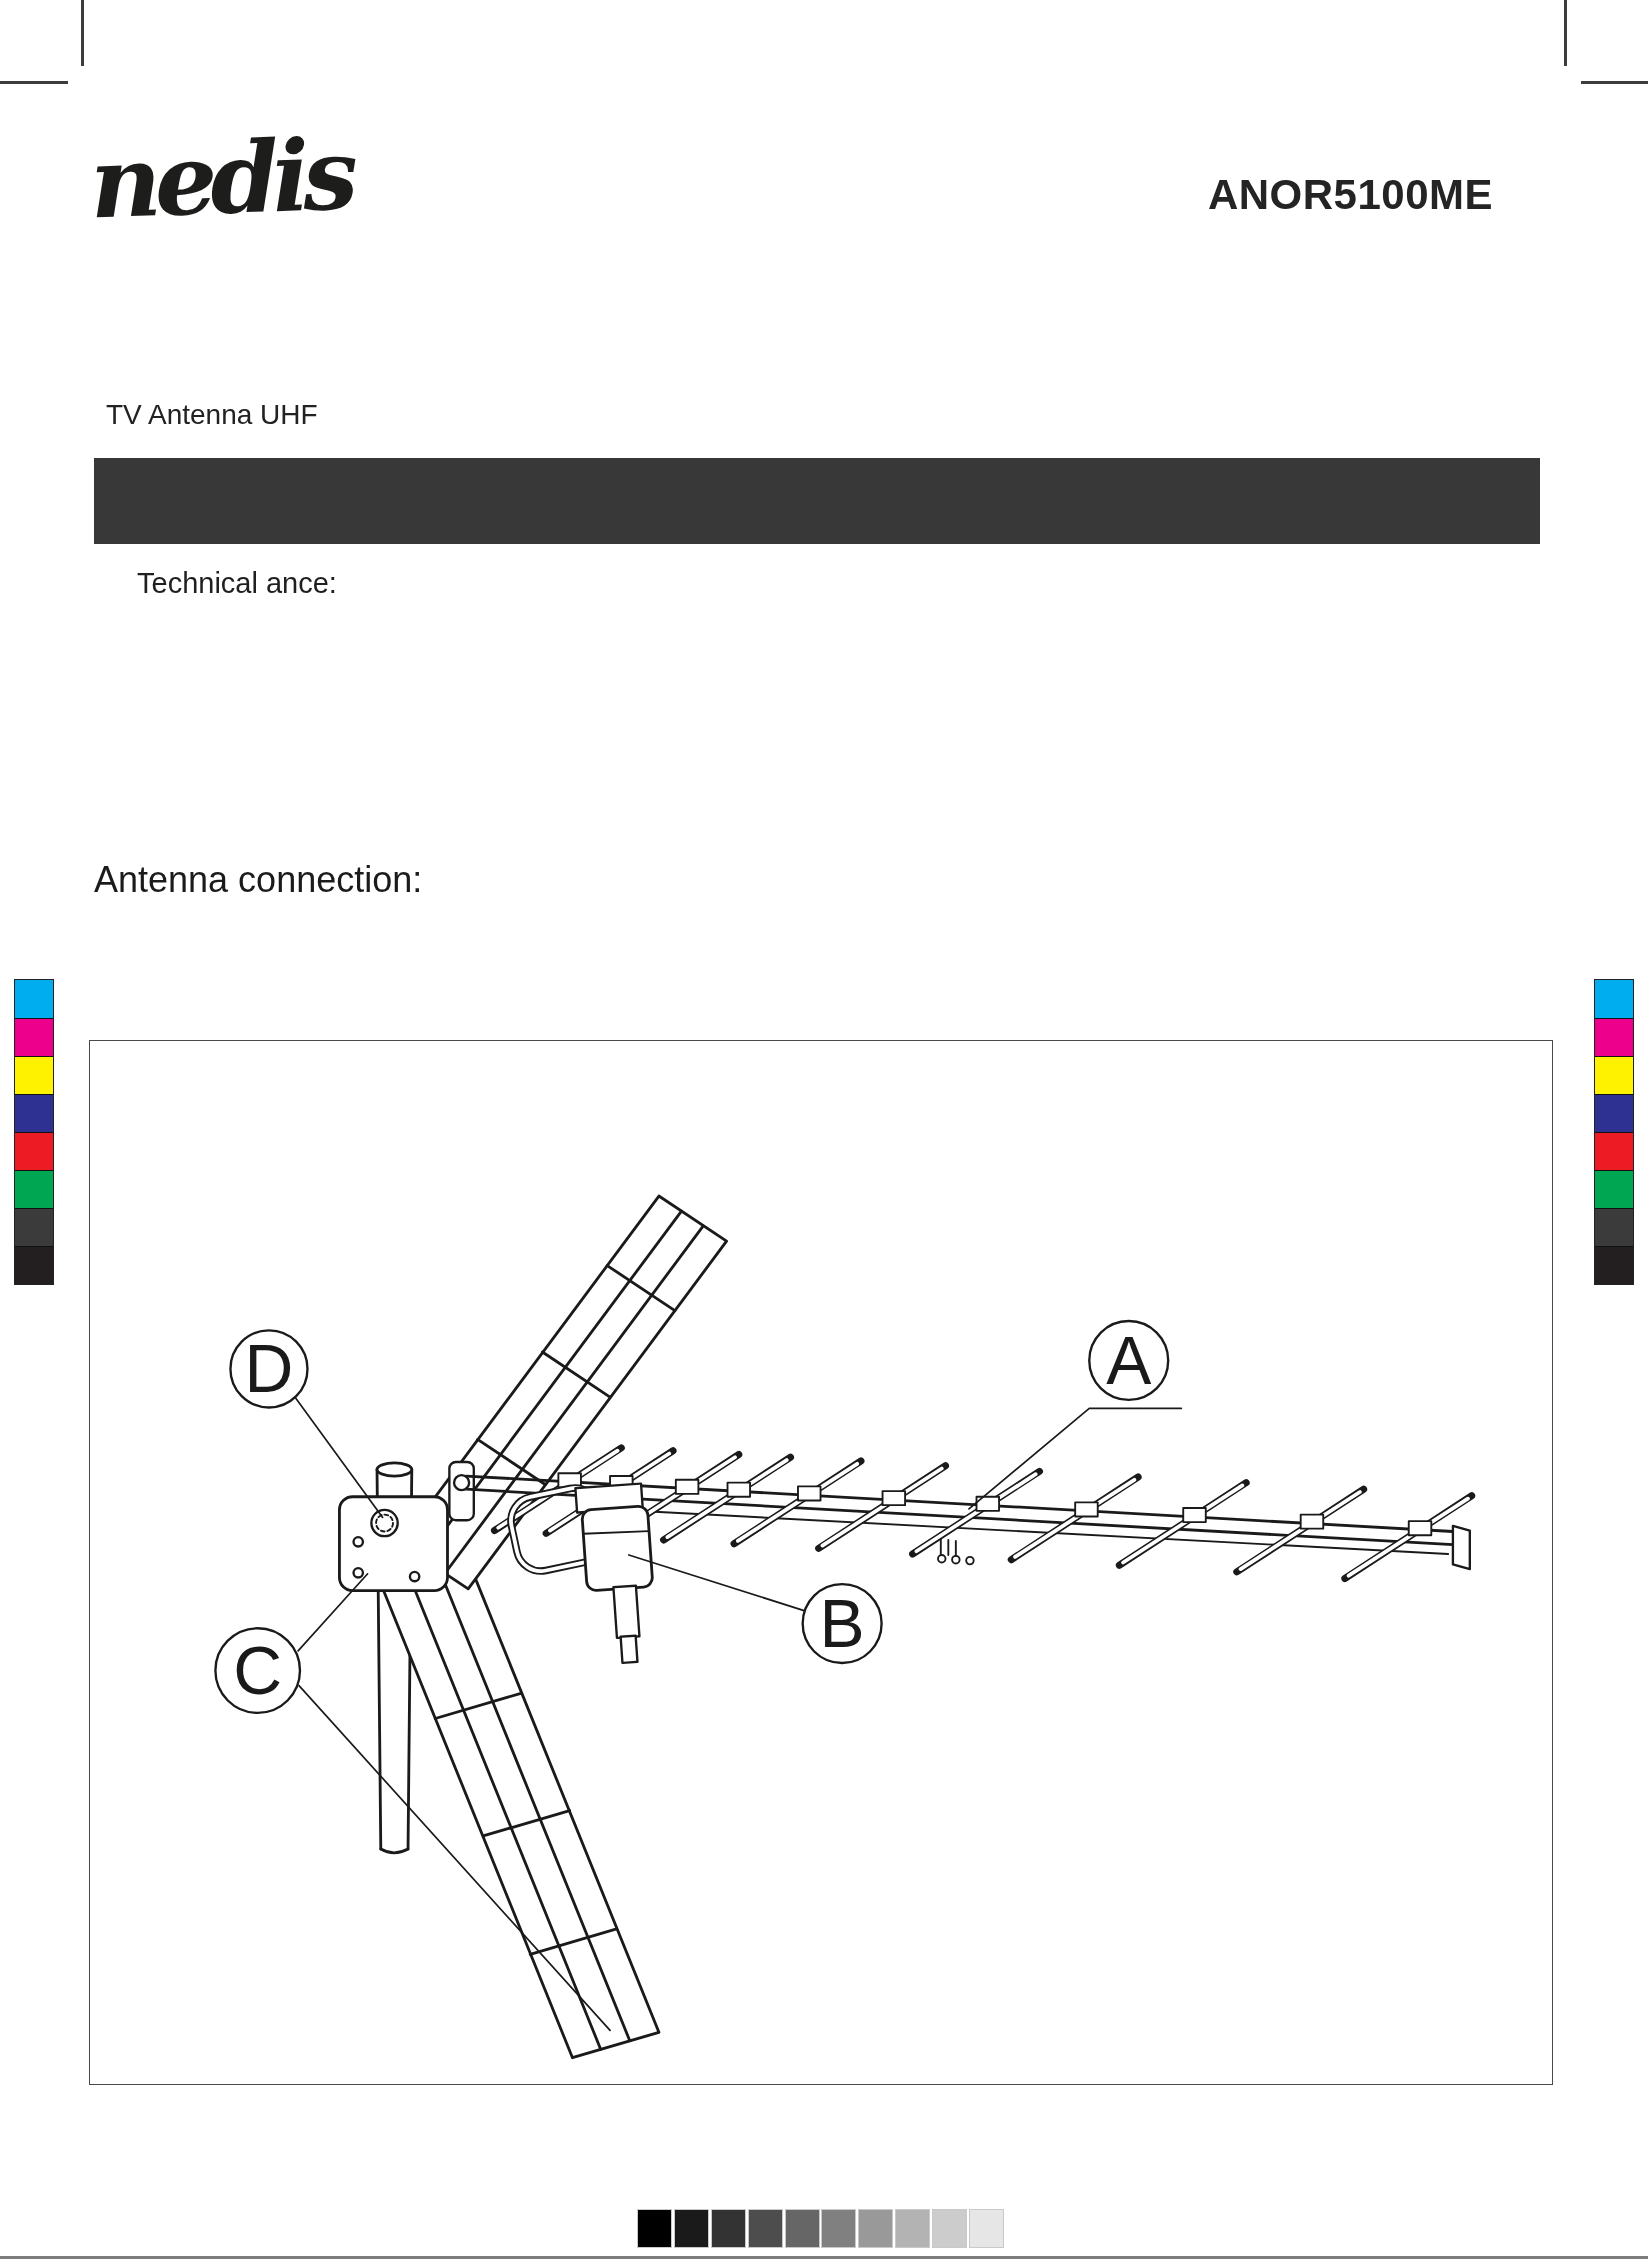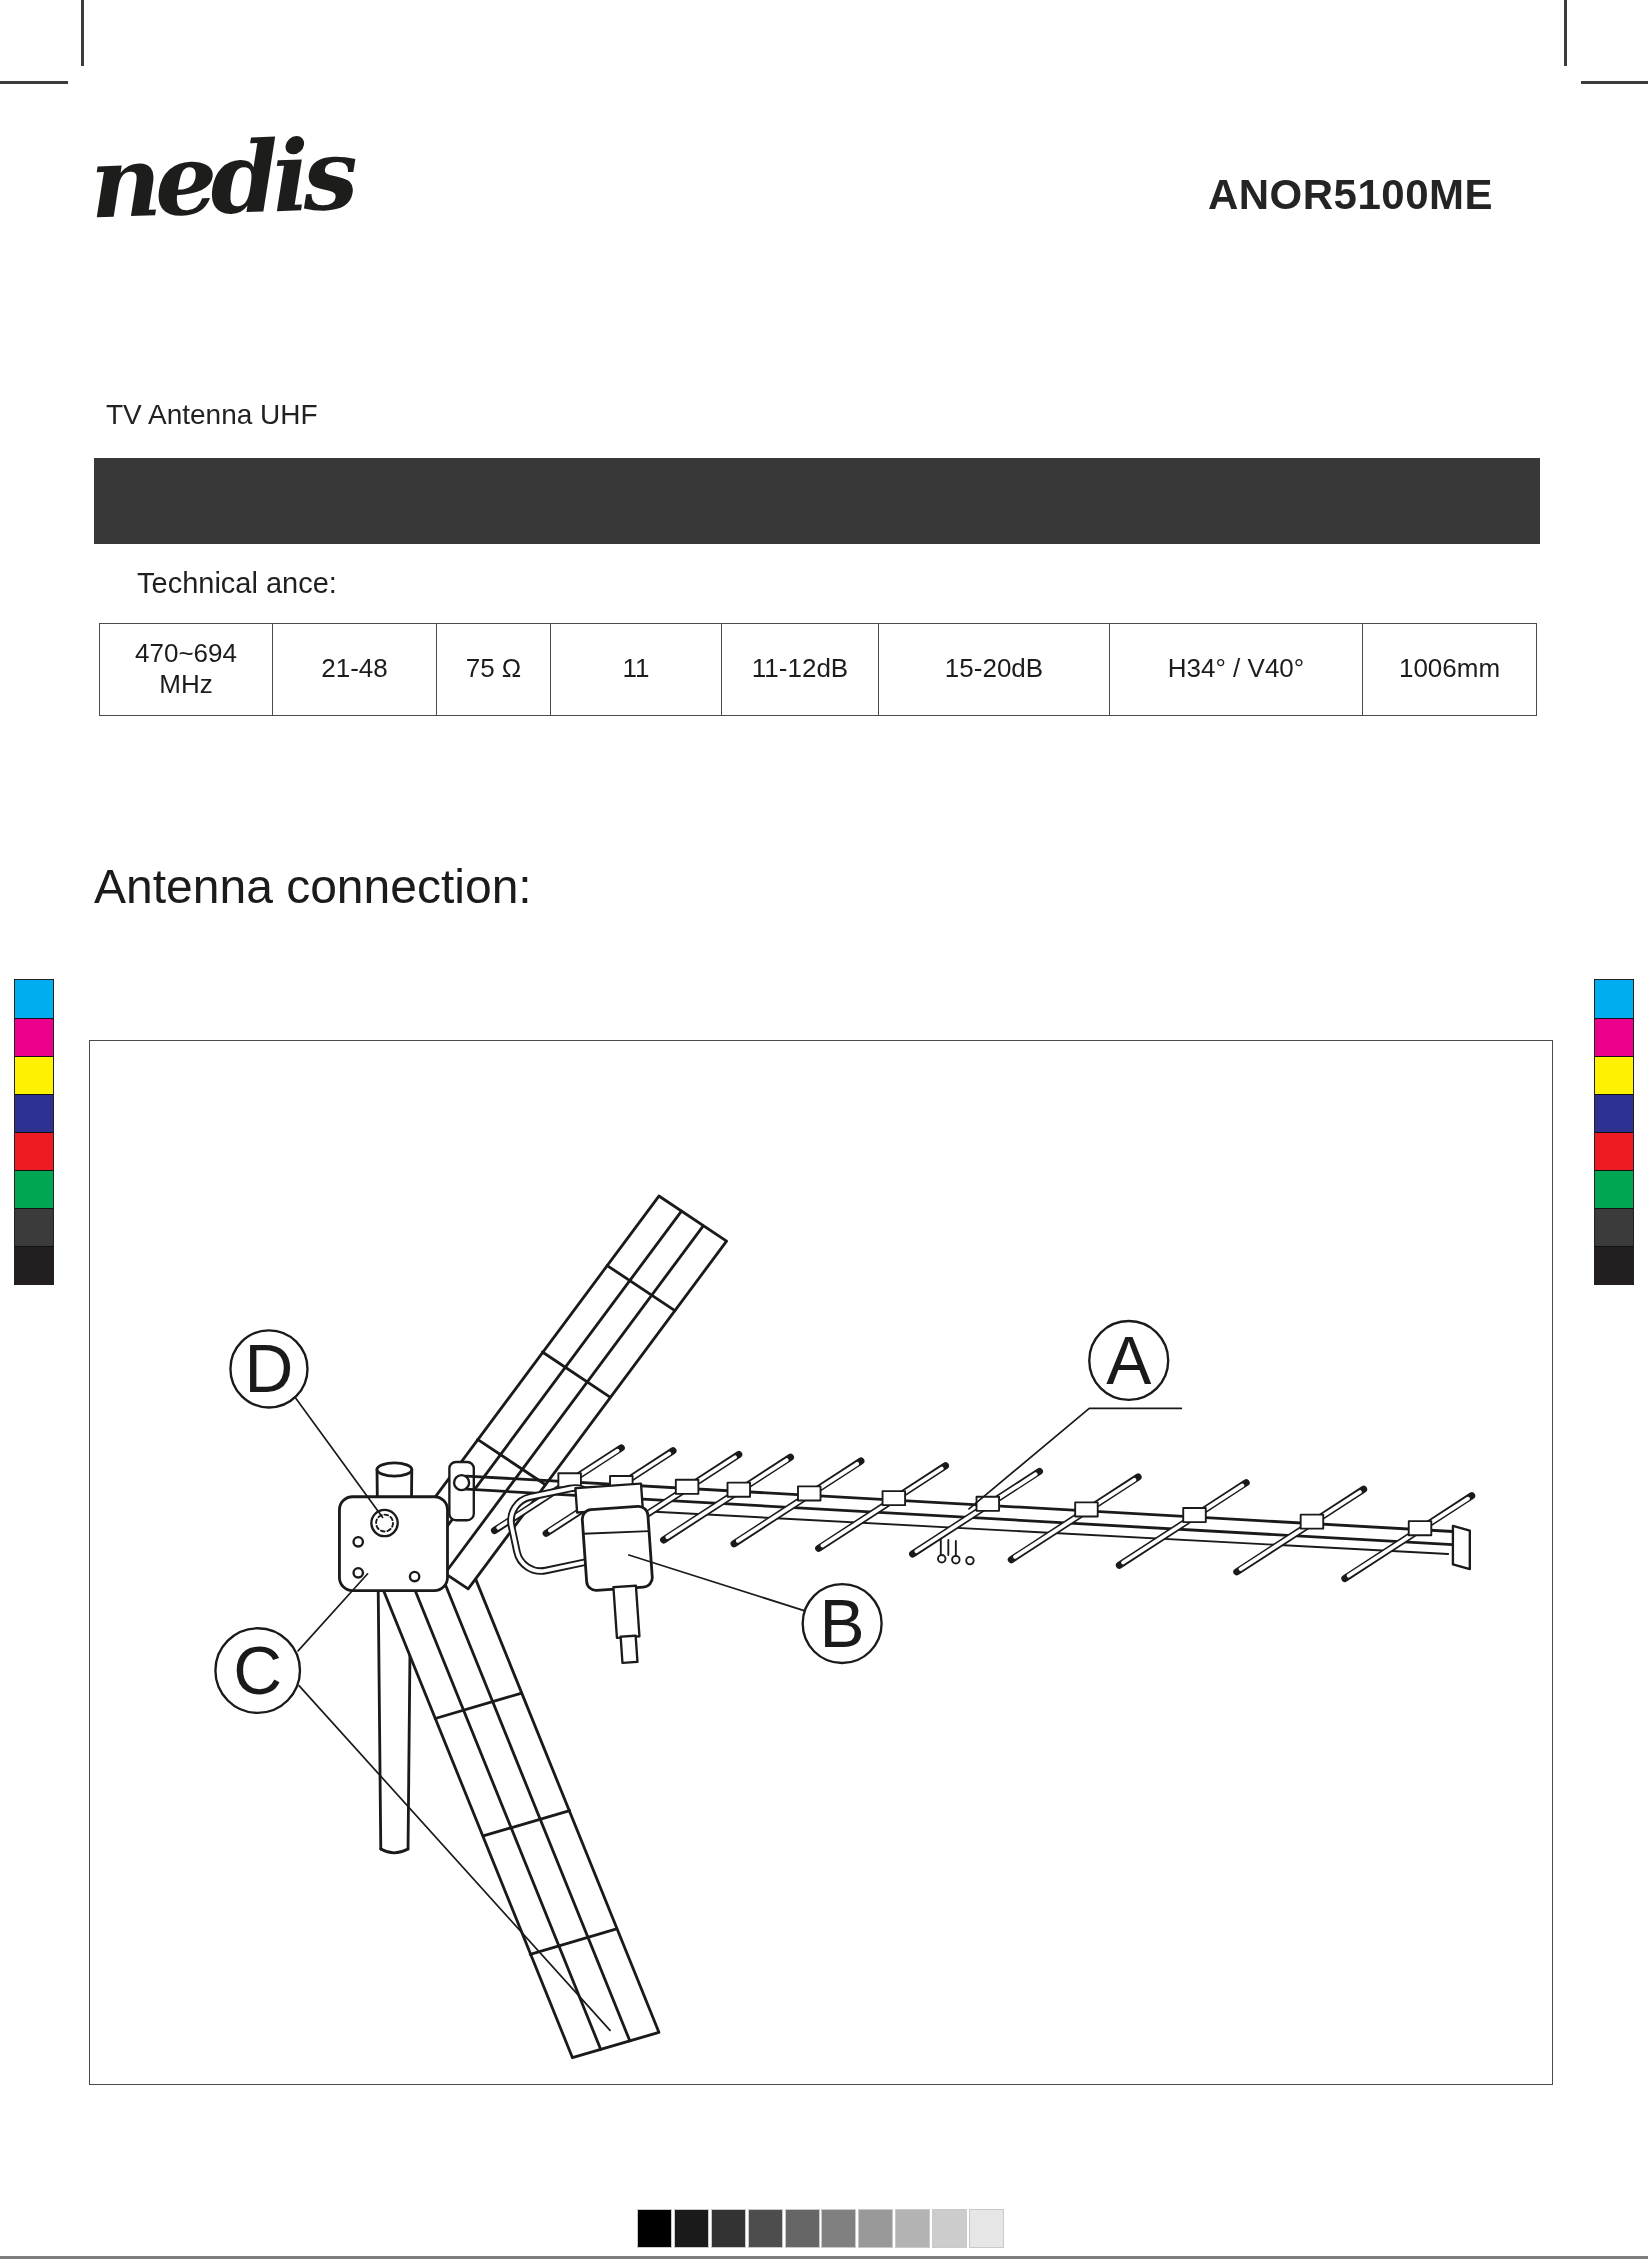--- a/index.html
+++ b/index.html
@@ -9,21 +9,21 @@
   .mark{position:absolute;background:#3c3c3c;}
   
   .logo{position:absolute;left:90px;top:121px;font-family:"DejaVu Serif",serif;
         font-style:italic;font-weight:700;font-size:98px;letter-spacing:-6.6px;
         color:#1d1d1b;transform:rotate(-2deg);}
   .model{position:absolute;right:156px;top:171px;font-size:42px;font-weight:700;
          letter-spacing:0.5px;color:#242424;}
   .prod-title{position:absolute;left:106px;top:399px;font-size:28px;color:#222;}
   .banner{position:absolute;left:94px;top:458px;width:1446px;height:86px;}
   .tech-heading{position:absolute;left:137px;top:567px;font-size:29px;color:#1f1f1f;}
-  .conn-heading{position:absolute;left:94px;top:859px;font-size:48px;color:#1b1b1b;}
+  .conn-heading{position:absolute;left:94px;top:859px;font-size:36px;color:#1b1b1b;}
   
   table.spec{position:absolute;left:99px;top:623px;width:1438px;border-collapse:collapse;
              table-layout:fixed;}
   table.spec td{border:1.9px solid #4a4a4a;text-align:center;vertical-align:middle;
                 font-size:25.4px;line-height:1.22;color:#1c1c1c;white-space:pre-line;
                 padding:3.8px 1.9px;}
   tr.hdr td{height:87px;}
   tr.val td{height:83px;font-size:26px;}
   
   .cstrip{position:absolute;width:40px;border:1.9px solid #222;box-sizing:border-box;}
@@ -61,31 +61,20 @@
       <col style="width:173px">
         <col style="width:164px">
         <col style="width:114px">
         <col style="width:171px">
       <col style="width:157px">
         <col style="width:231px">
         <col style="width:253px">
         <col style="width:174px">
     </colgroup>
     <tbody>
-    <tr class="val">
-      <td>470~694
-MHz</td>
-      <td>21-48</td>
-      <td>75 Ω</td>
-      <td>11</td>
-      <td>11-12dB</td>
-      <td>15-20dB</td>
-      <td>H34° / V40°</td>
-      <td>1006mm</td>
-    </tr>
   </tbody>
     </table>
 
   <div class="conn-heading">Antenna connection:</div>
 
   <div class="cstrip" style="left:14px;top:979px;">
     <div class="sw" style="background: rgb(0, 174, 239);"></div>
     <div class="sw" style="background: rgb(236, 0, 140);"></div>
     <div class="sw" style="background: rgb(255, 242, 0);"></div>
     <div class="sw" style="background: rgb(46, 49, 146);"></div>

